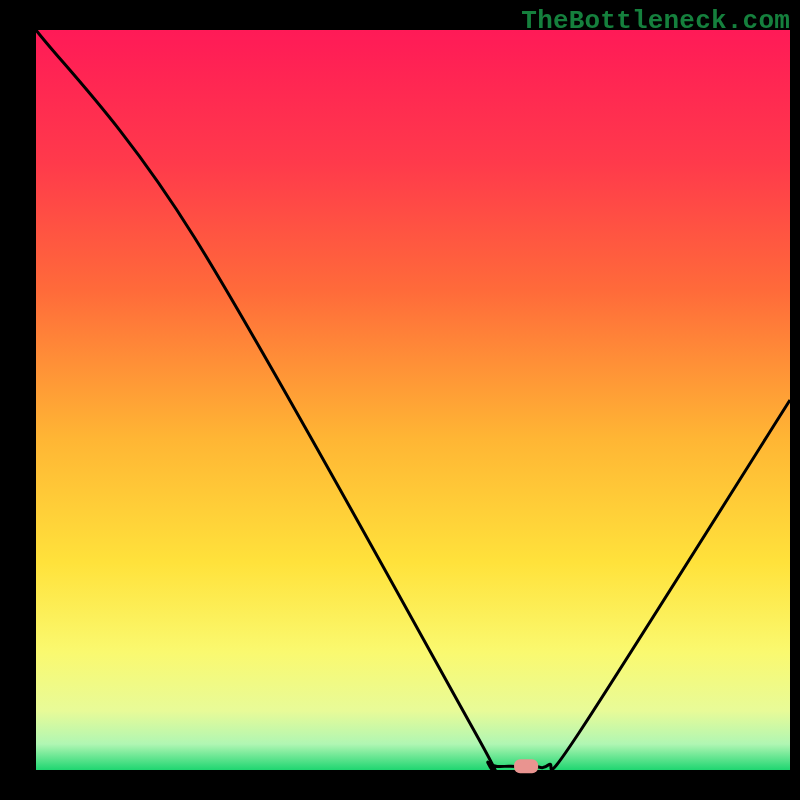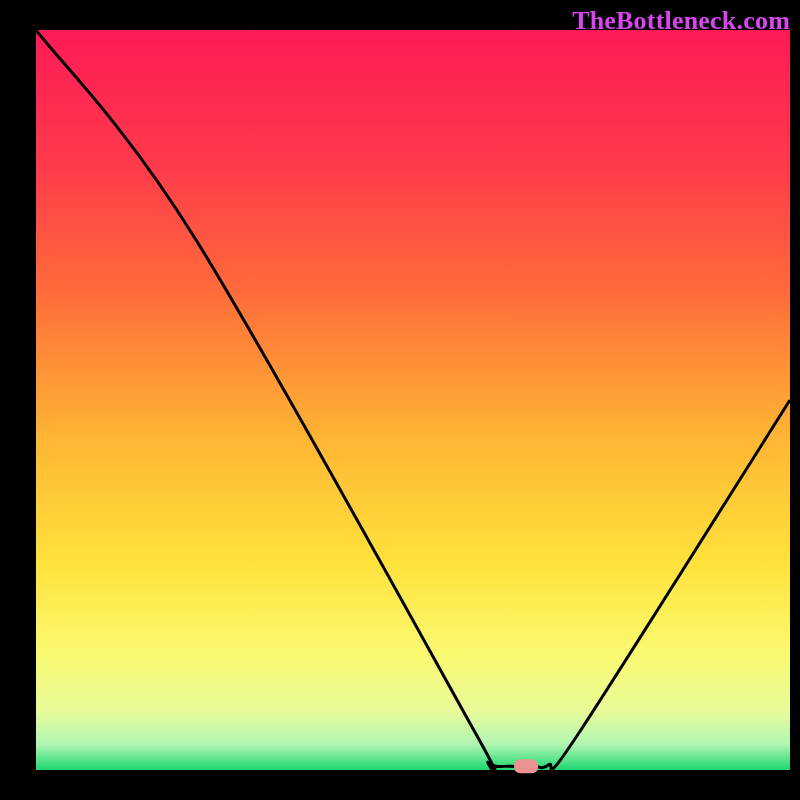--- a/index.html
+++ b/index.html
@@ -14,24 +14,24 @@
     position: absolute;
     top: 0;
     left: 0;
     width: 800px;
     height: 800px;
   }
   .watermark {
     position: absolute;
     top: 6px;
     right: 10px;
-    font-family: Liberation Serif, serif;
+    font-family: Liberation Mono, monospace;
     font-size: 26px;
     font-weight: 600;
-    color: #d946ef;
+    color: #15803d;
     letter-spacing: 0.2px;
   }
   svg {
     display: block;
   }
 </style>
 </head>
 <body>
 
 <div class="frame">

